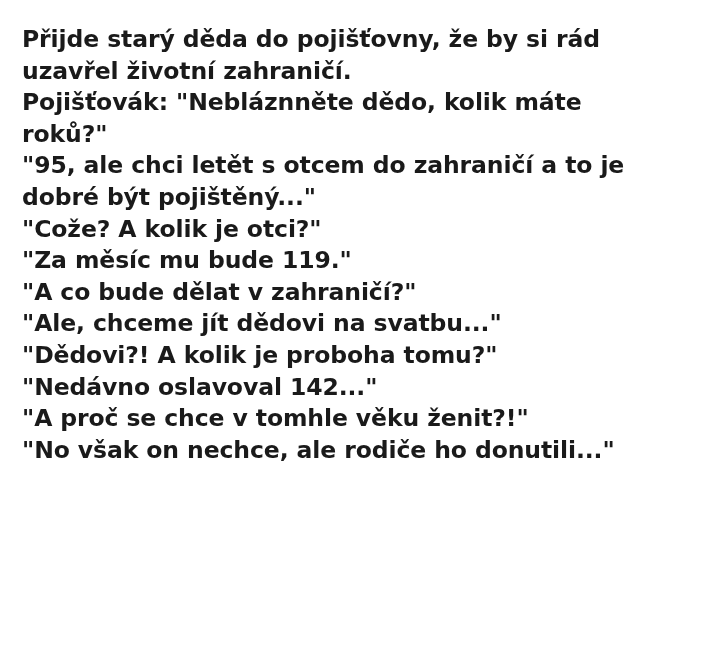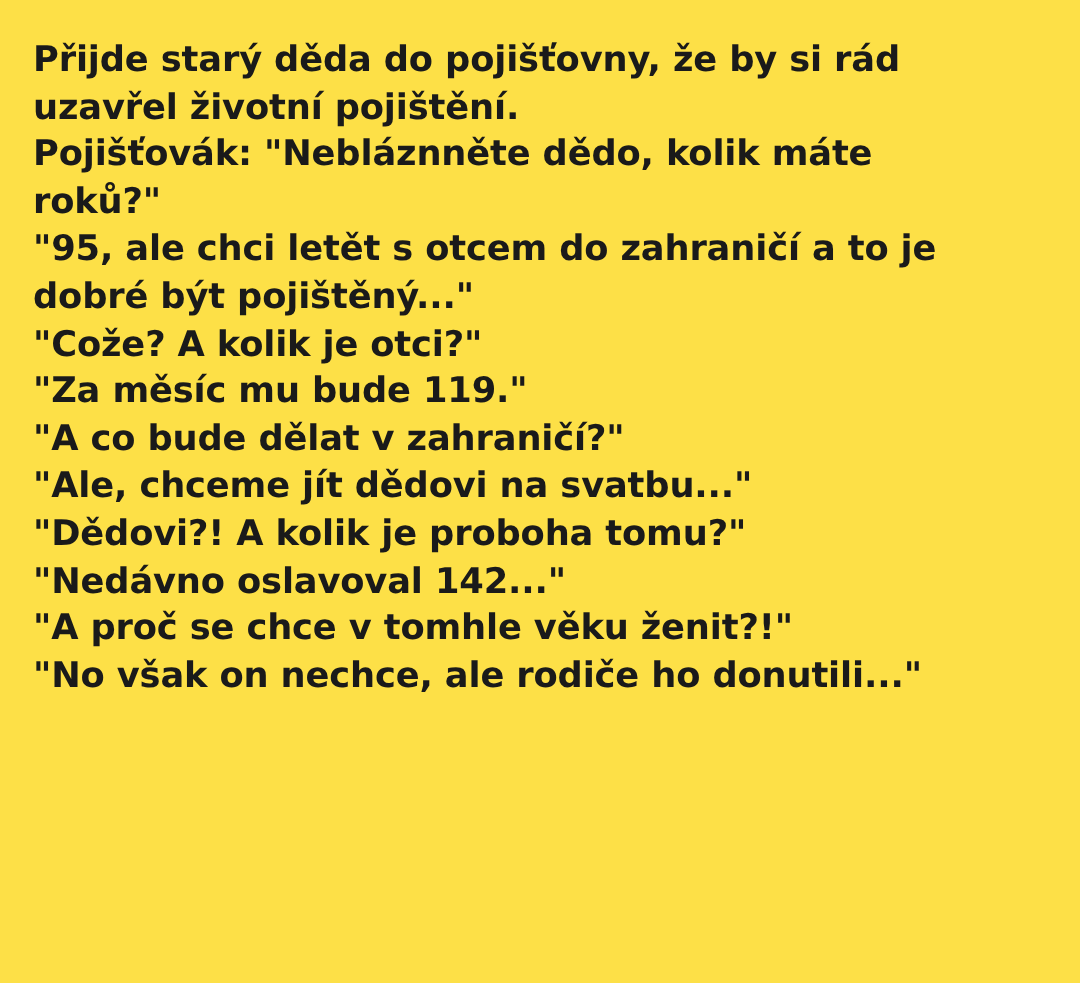--- a/index.html
+++ b/index.html
@@ -10,21 +10,21 @@
     width: 720px;
     height: 655px;
     background: #a8e0f5;
     font-family: "DejaVu Sans", sans-serif;
     overflow: hidden;
   }
   .joke-card {
     width: 720px;
     height: 655px;
     box-sizing: border-box;
-    background: #fde047;
+    background: #ffffff;
     padding: 24px 22px 10px 22px;
     display: block;
   }
   .joke-lines {
     display: block;
   }
   .joke-line {
     display: block;
     color: #1a1a1a;
     font-weight: bold;
@@ -34,21 +34,21 @@
     white-space: pre-wrap;
     word-break: normal;
   }
 </style>
 </head>
 <body>
 
 <div class="joke-card">
   <div class="joke-lines">
     <span class="joke-line">Přijde starý děda do pojišťovny, že by si rád</span>
-    <span class="joke-line">uzavřel životní pojištění.</span>
+    <span class="joke-line">uzavřel životní zahraničí.</span>
     <span class="joke-line">Pojišťovák: "Nebláznněte dědo, kolik máte</span>
     <span class="joke-line">roků?"</span>
     <span class="joke-line">"95, ale chci letět s otcem do zahraničí a to je</span>
     <span class="joke-line">dobré být pojištěný..."</span>
     <span class="joke-line">"Cože? A kolik je otci?"</span>
     <span class="joke-line">"Za měsíc mu bude 119."</span>
     <span class="joke-line">"A co bude dělat v zahraničí?"</span>
     <span class="joke-line">"Ale, chceme jít dědovi na svatbu..."</span>
     <span class="joke-line">"Dědovi?! A kolik je proboha tomu?"</span>
     <span class="joke-line">"Nedávno oslavoval 142..."</span>

